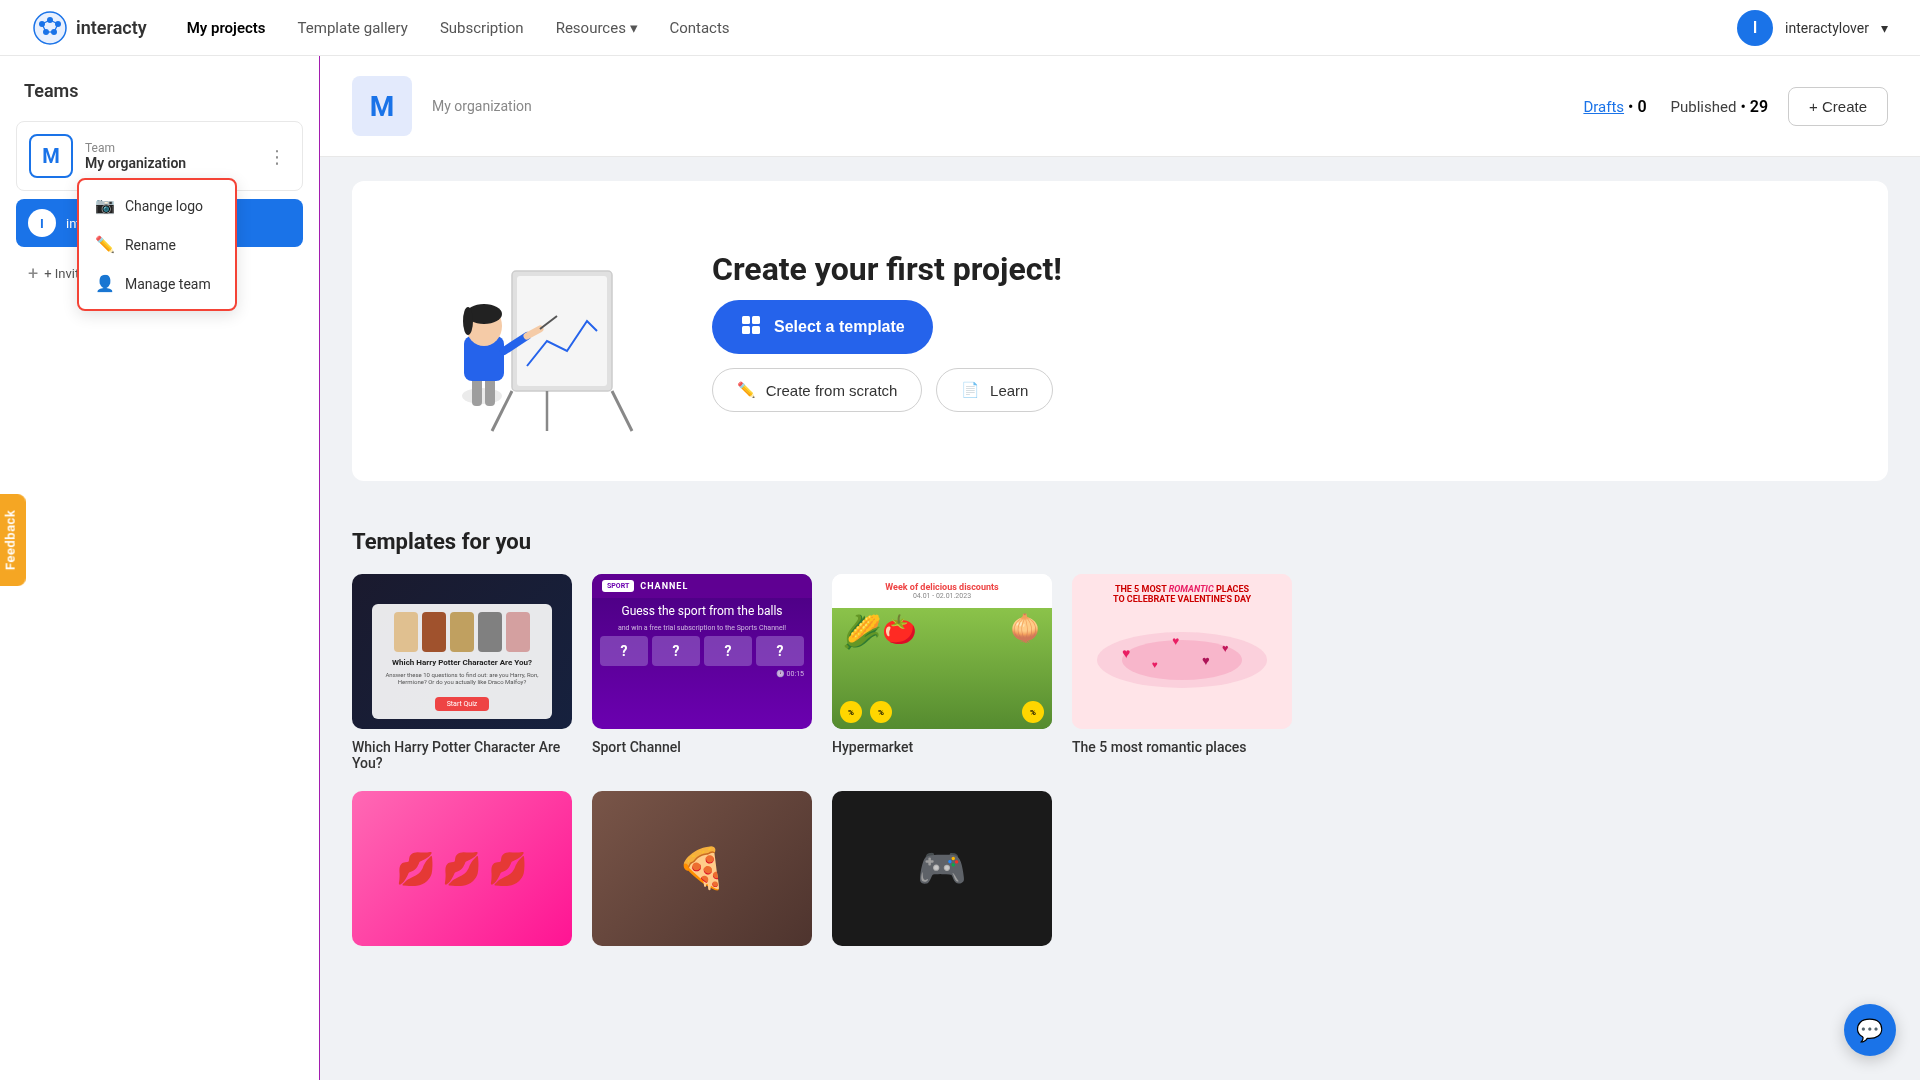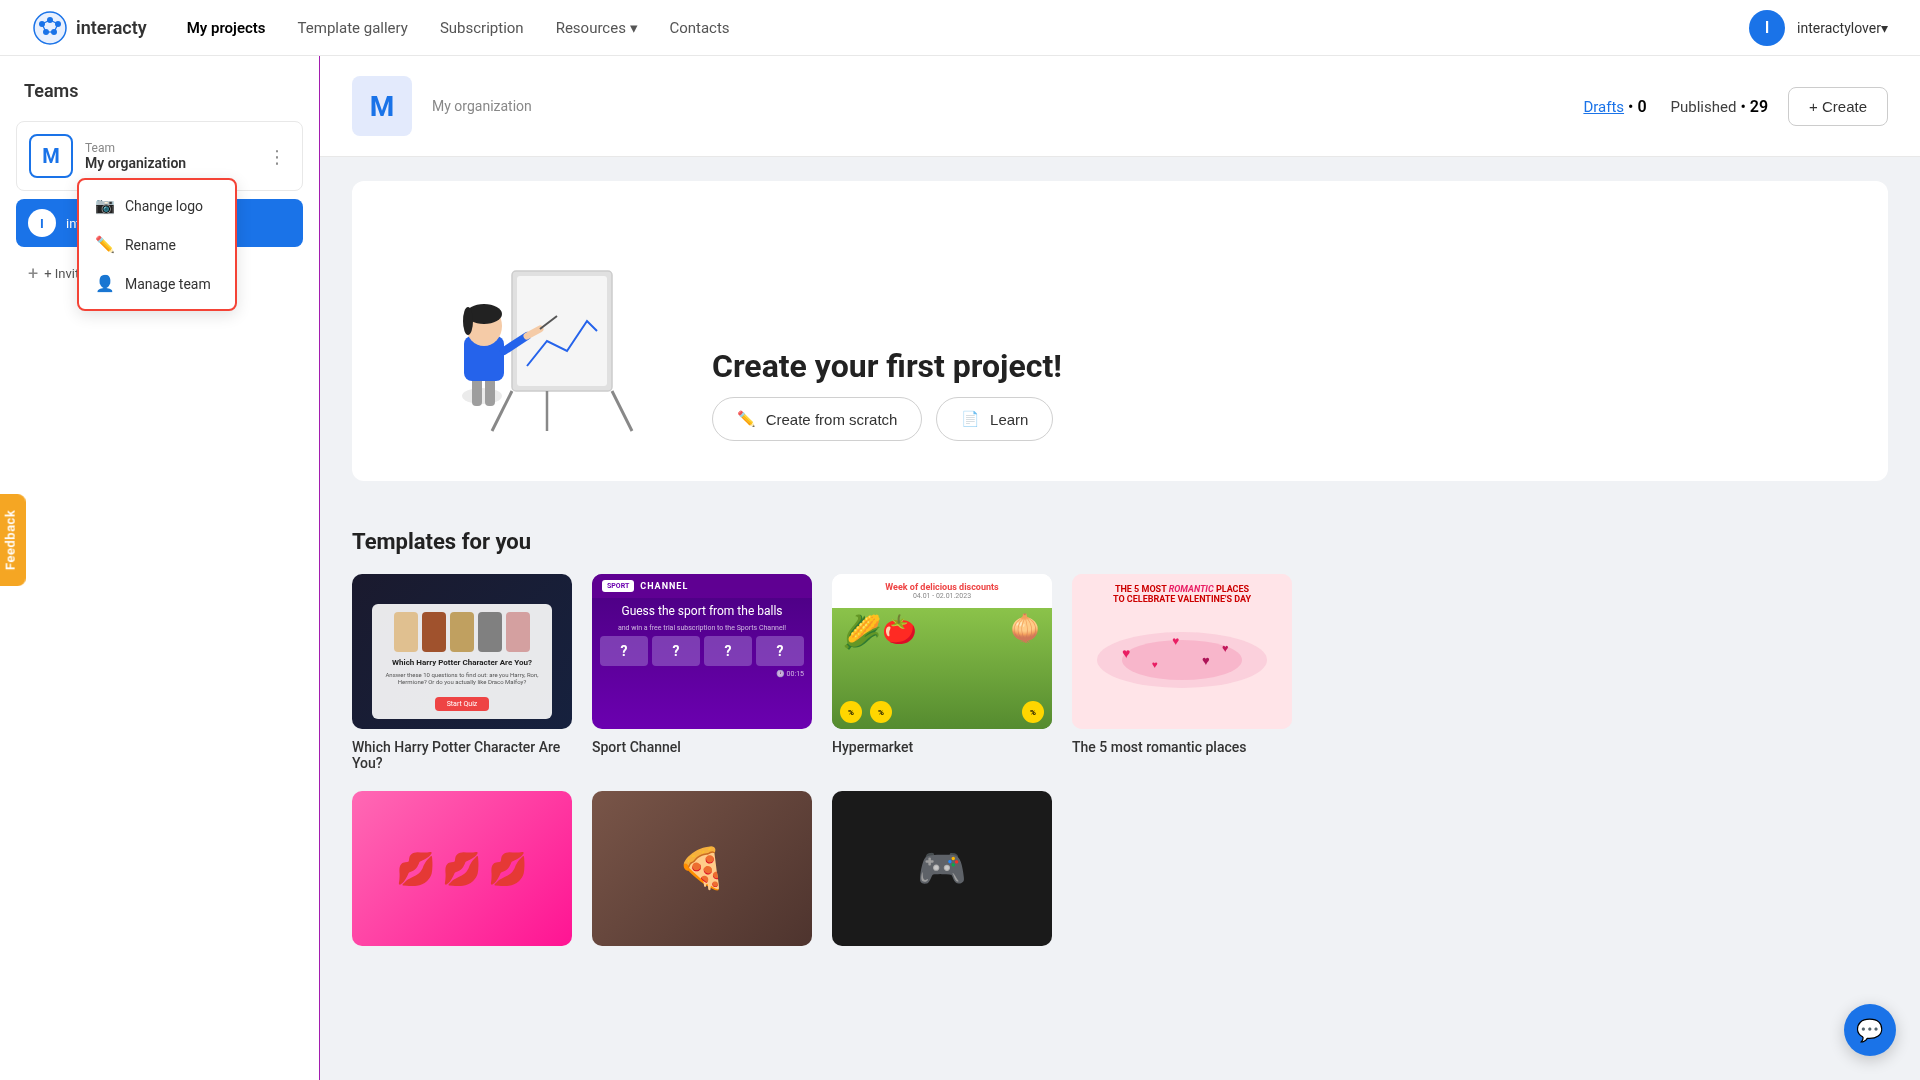--- a/index.html
+++ b/index.html
@@ -19,21 +19,21 @@
     }
     .navbar-logo { display: flex; align-items: center; gap: 8px; margin-right: 40px; }
     .logo-icon { width: 36px; height: 36px; }
     .logo-text { font-size: 18px; font-weight: 600; color: #333; }
     .nav-links { display: flex; align-items: center; gap: 32px; flex: 1; }
     .nav-link { font-size: 15px; color: #555; text-decoration: none; cursor: pointer; }
     .nav-link.active { color: #000000; font-weight: 600; }
     .nav-link-dropdown { display: flex; align-items: center; gap: 4px; }
     .nav-right { display: flex; align-items: center; gap: 12px; margin-left: auto; }
     .avatar-circle { width: 36px; height: 36px; border-radius: 50%; background: #1a73e8; color: #fff; display: flex; align-items: center; justify-content: center; font-size: 16px; font-weight: 600; }
-    .user-name { font-size: 14px; color: #333; display: flex; align-items: center; gap: 0; cursor: pointer; }
+    .user-name { font-size: 14px; color: #333; display: flex; align-items: center; gap: 12px; cursor: pointer; }
 
     
     .main-layout {
       display: flex;
       margin-top: 56px;
       min-height: calc(1080px - 56px);
     }
 
     
     .sidebar {
@@ -150,21 +150,21 @@
       font-weight: 500;
     }
 
     
     .hero-section {
       background: #fff;
       margin: 24px 32px;
       border-radius: 12px;
       padding: 40px;
       display: flex;
-      align-items: flex-end;
+      align-items: center;
       gap: 60px;
     }
     .hero-illustration {
       width: 260px;
       height: 220px;
       flex-shrink: 0;
       position: relative;
     }
     .hero-text { flex: 1; }
     .hero-title { font-size: 32px; font-weight: 700; color: #222; margin-bottom: 12px; }
@@ -461,20 +461,31 @@
 
           <line x1="112" y1="130" x2="135" y2="115" stroke="#2563eb" stroke-width="8" stroke-linecap="round"></line>
           <line x1="135" y1="115" x2="148" y2="108" stroke="#f5cba7" stroke-width="7" stroke-linecap="round"></line>
 
           <line x1="148" y1="108" x2="165" y2="95" stroke="#555" stroke-width="2"></line>
         </svg>
       </div>
       <div class="hero-text">
         <h1 class="hero-title">Create your first project!</h1>
         <div class="hero-buttons">
+          <button class="btn-select-template">
+            <span>
+              <svg width="22" height="22" viewBox="0 0 22 22" fill="none" xmlns="http://www.w3.org/2000/svg">
+                <rect x="2" y="2" width="8" height="8" rx="1.5" fill="white"></rect>
+                <rect x="12" y="2" width="8" height="8" rx="1.5" fill="white"></rect>
+                <rect x="2" y="12" width="8" height="8" rx="1.5" fill="white"></rect>
+                <rect x="12" y="12" width="8" height="8" rx="1.5" fill="white"></rect>
+              </svg>
+            </span>
+            <span>Select a template</span>
+          </button>
           <div class="btn-row">
             <button class="btn-secondary">
               <span>✏️</span>
               <span>Create from scratch</span>
             </button>
             <button class="btn-secondary">
               <span>📄</span>
               <span>Learn</span>
             </button>
           </div>

